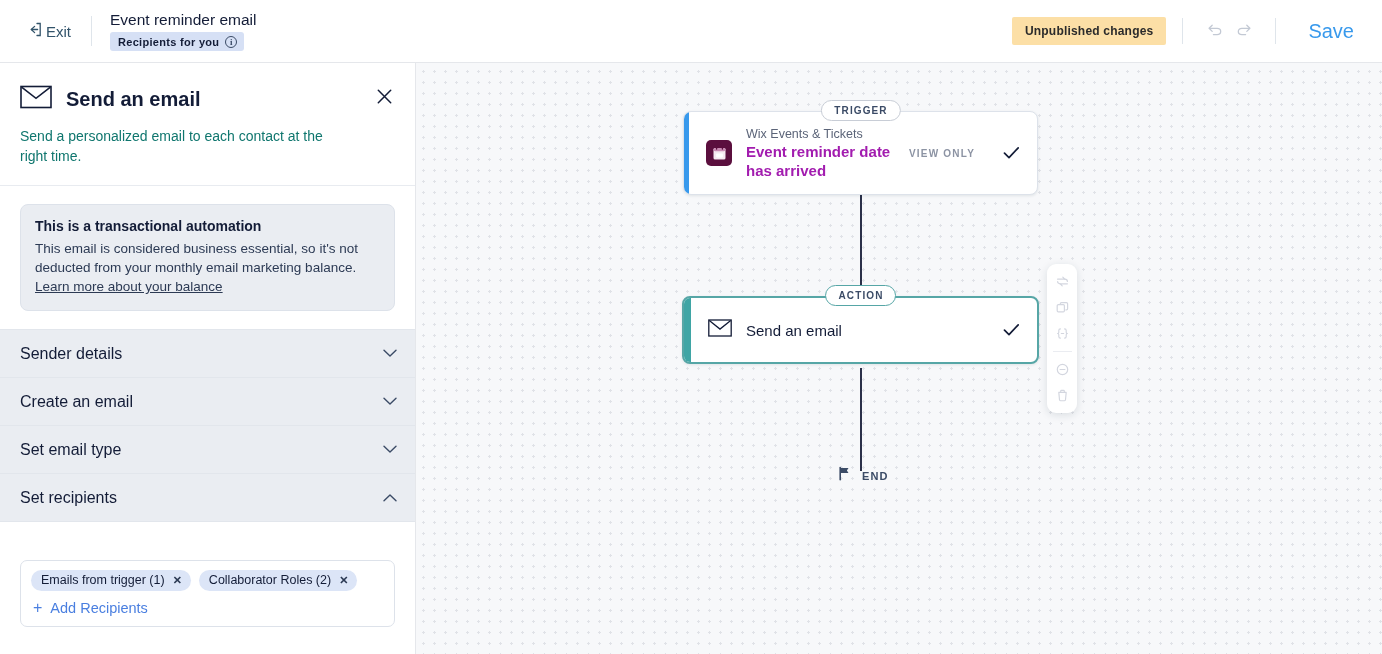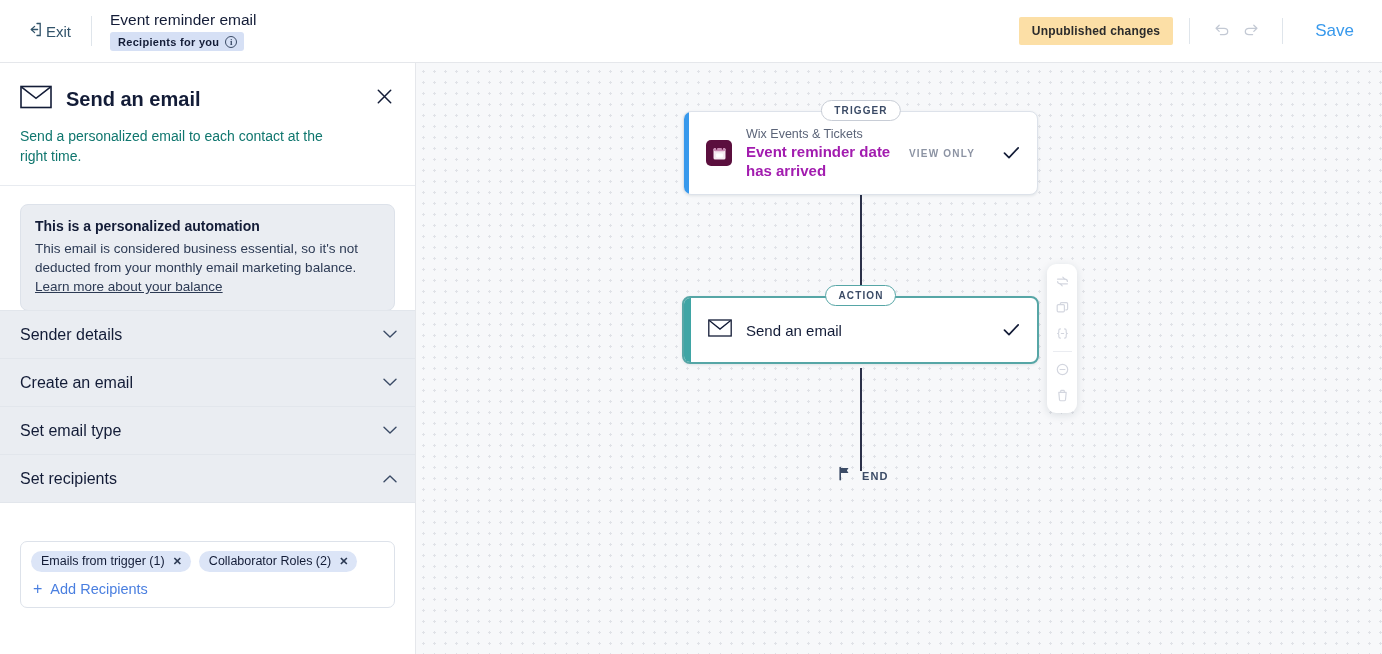--- a/index.html
+++ b/index.html
@@ -49,21 +49,21 @@
     background: #FCDFA6; color: #2B2B2B;
     font-size: 12px; font-weight: bold; letter-spacing: .2px;
     padding: 7px 13px; border-radius: 2px;
   }
   .hdr-sep { width: 1px; height: 26px; background: #DFE5EB; margin: 0 16px; }
   .icon-btn {
     width: 30px; height: 30px; display: flex; align-items: center; justify-content: center;
     cursor: pointer; color: #BFC7D4;
   }
   .save-btn {
-    color: #3899EC; font-size: 17px; cursor: pointer;
+    color: #3899EC; font-size: 20px; cursor: pointer;
     padding: 4px 10px; margin-left: 6px;
   }
 
   
   .body-row { display: flex; flex: 1; min-height: 0; }
 
   
   .panel {
     width: 416px; min-width: 416px;
     background: #ffffff;
@@ -88,21 +88,21 @@
 
   .notice {
     margin: 18px 20px 0 20px;
     background: #EAEDF2; border: 1px solid #DDE2EA;
     border-radius: 8px; padding: 13px 15px 14px 14px;
   }
   .notice-title { font-size: 14px; font-weight: bold; color: #131C37; margin-bottom: 5px; }
   .notice-body { font-size: 13.5px; color: #2C3A54; line-height: 19px; }
   .notice-link { color: #2C3A54; text-decoration: underline; cursor: pointer; }
 
-  .sections { }
+  .sections { margin-top: 19px; }
   .section-row {
     height: 49px; background: #EAEDF2;
     border-top: 1px solid #E2E6EC; border-bottom: 1px solid #E2E6EC;
     display: flex; align-items: center; justify-content: space-between;
     padding: 0 18px 0 20px; cursor: pointer;
     margin-top: -1px;
   }
   .section-label { font-size: 16px; color: #131C37; }
   .chev { color: #3B4B66; display: flex; align-items: center; }
 
@@ -265,21 +265,21 @@
           <svg width="17" height="17" viewBox="0 0 17 17" fill="none">
             <path d="M2.3 2.3L14.7 14.7M14.7 2.3L2.3 14.7" stroke="#131C37" stroke-width="1.5" stroke-linecap="round"></path>
           </svg>
         </div>
         <div class="panel-sub">Send a personalized email to each contact at the right time.</div>
       </div>
 
       <div class="panel-div"></div>
 
       <div class="notice">
-        <div class="notice-title">This is a personalized automation</div>
+        <div class="notice-title">This is a transactional automation</div>
         <div class="notice-body"><span>This email is considered business essential, so it's not deducted from your monthly email marketing balance. </span><span class="notice-link">Learn more about your balance</span></div>
       </div>
 
       <div class="sections">
         <div class="section-row">
           <span class="section-label">Sender details</span>
           <span class="chev">
             <svg width="14" height="9" viewBox="0 0 14 9" fill="none">
                 <path d="M1 1.3L7 7L13 1.3" stroke="#3B4B66" stroke-width="1.4" stroke-linecap="round" stroke-linejoin="round"></path>
               </svg>

